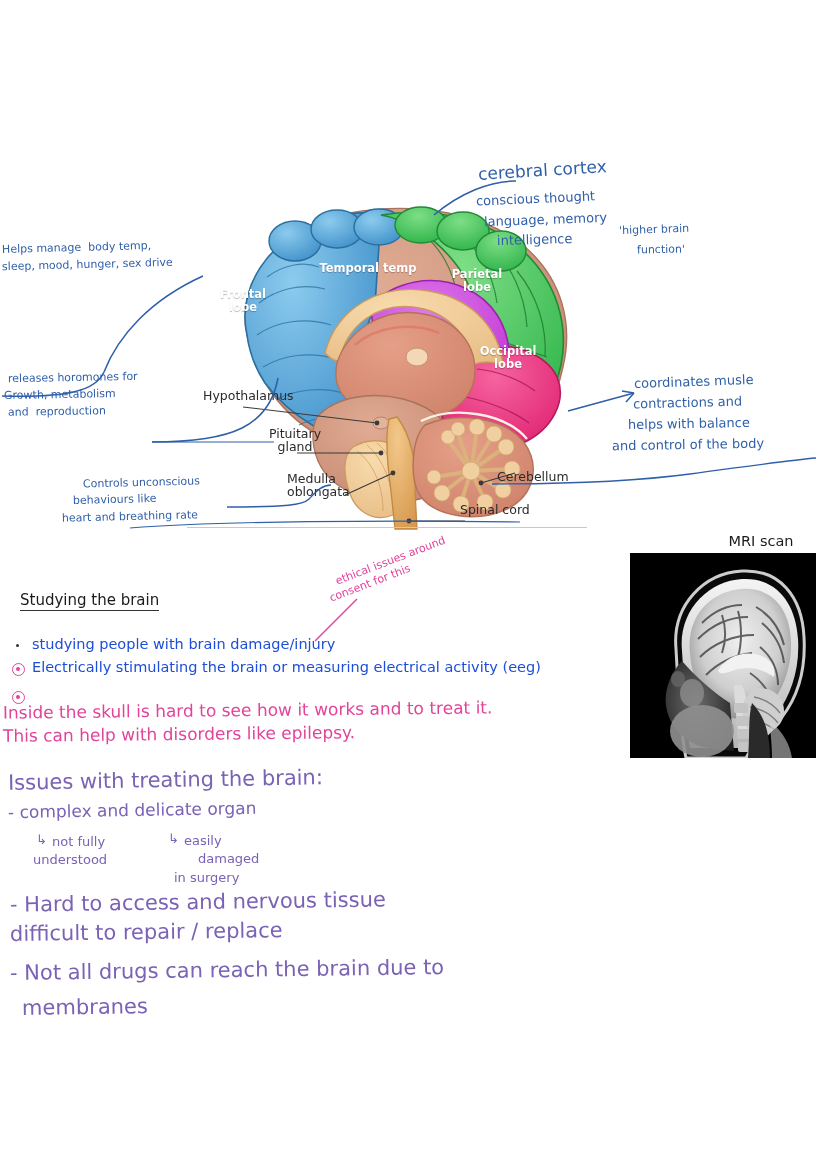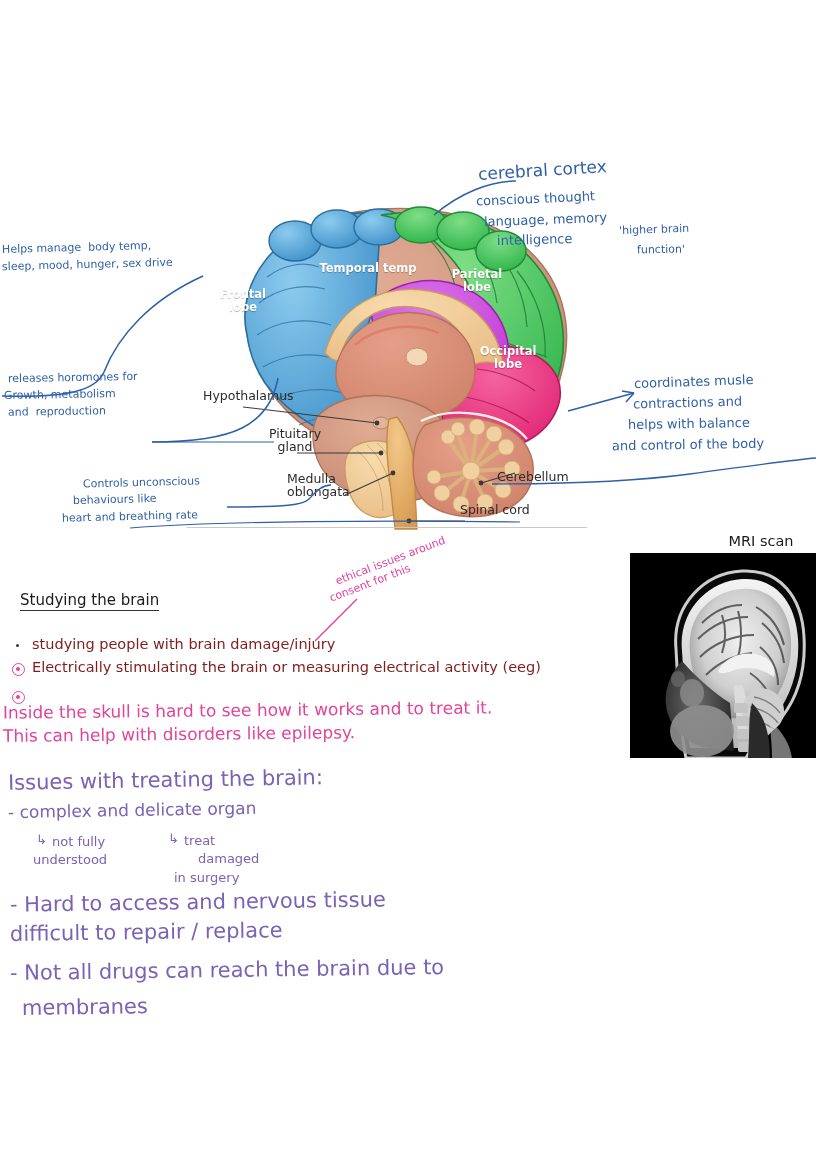--- a/index.html
+++ b/index.html
@@ -101,21 +101,21 @@
     font-size: 15px;
     font-family: "DejaVu Sans", sans-serif;
     color: #1b1b1b;
     border-bottom: 1px solid #333;
     padding-bottom: 1px;
   }
   .study-item {
     position: absolute;
     font-family: "DejaVu Sans", sans-serif;
     font-size: 14.5px;
-    color: #7f1d1d;
+    color: #1d4ed8;
     left: 32px;
     white-space: nowrap;
   }
   .bul {
     position: absolute;
     left: 12px;
   }
   .bul-dot {
     width: 3px; height: 3px;
     background: #333;
@@ -407,21 +407,21 @@
   <div class="hw hw-pink hw-lg" style="left:3px; top:724px; transform:rotate(-0.6deg);">This can help with disorders like epilepsy.</div>
 
   <div class="hw hw-purple hw-xl" style="left:8px; top:768px; transform:rotate(-1deg);">Issues with treating the brain:</div>
   <div class="hw hw-purple hw-lg" style="left:8px; top:800px; transform:rotate(-1deg);">- complex and delicate organ</div>
 
   <div class="hw hw-purple hw-md" style="left:36px; top:832px;">↳</div>
   <div class="hw hw-purple hw-md" style="left:52px; top:834px;">not fully</div>
   <div class="hw hw-purple hw-md" style="left:33px; top:852px;">understood</div>
 
   <div class="hw hw-purple hw-md" style="left:168px; top:831px;">↳</div>
-  <div class="hw hw-purple hw-md" style="left:184px; top:833px;">treat</div>
+  <div class="hw hw-purple hw-md" style="left:184px; top:833px;">easily</div>
   <div class="hw hw-purple hw-md" style="left:198px; top:851px;">damaged</div>
   <div class="hw hw-purple hw-md" style="left:174px; top:870px;">in surgery</div>
 
   <div class="hw hw-purple hw-xl" style="left:10px; top:890px; transform:rotate(-0.8deg);">- Hard to access and nervous tissue</div>
   <div class="hw hw-purple hw-xl" style="left:10px; top:920px; transform:rotate(-0.8deg);">difficult to repair / replace</div>
 
   <div class="hw hw-purple hw-xl" style="left:10px; top:958px; transform:rotate(-0.8deg);">- Not all drugs can reach the brain due to</div>
   <div class="hw hw-purple hw-xl" style="left:22px; top:995px; transform:rotate(-0.8deg);">membranes</div>
 
   <div id="mri-caption">MRI scan</div>

